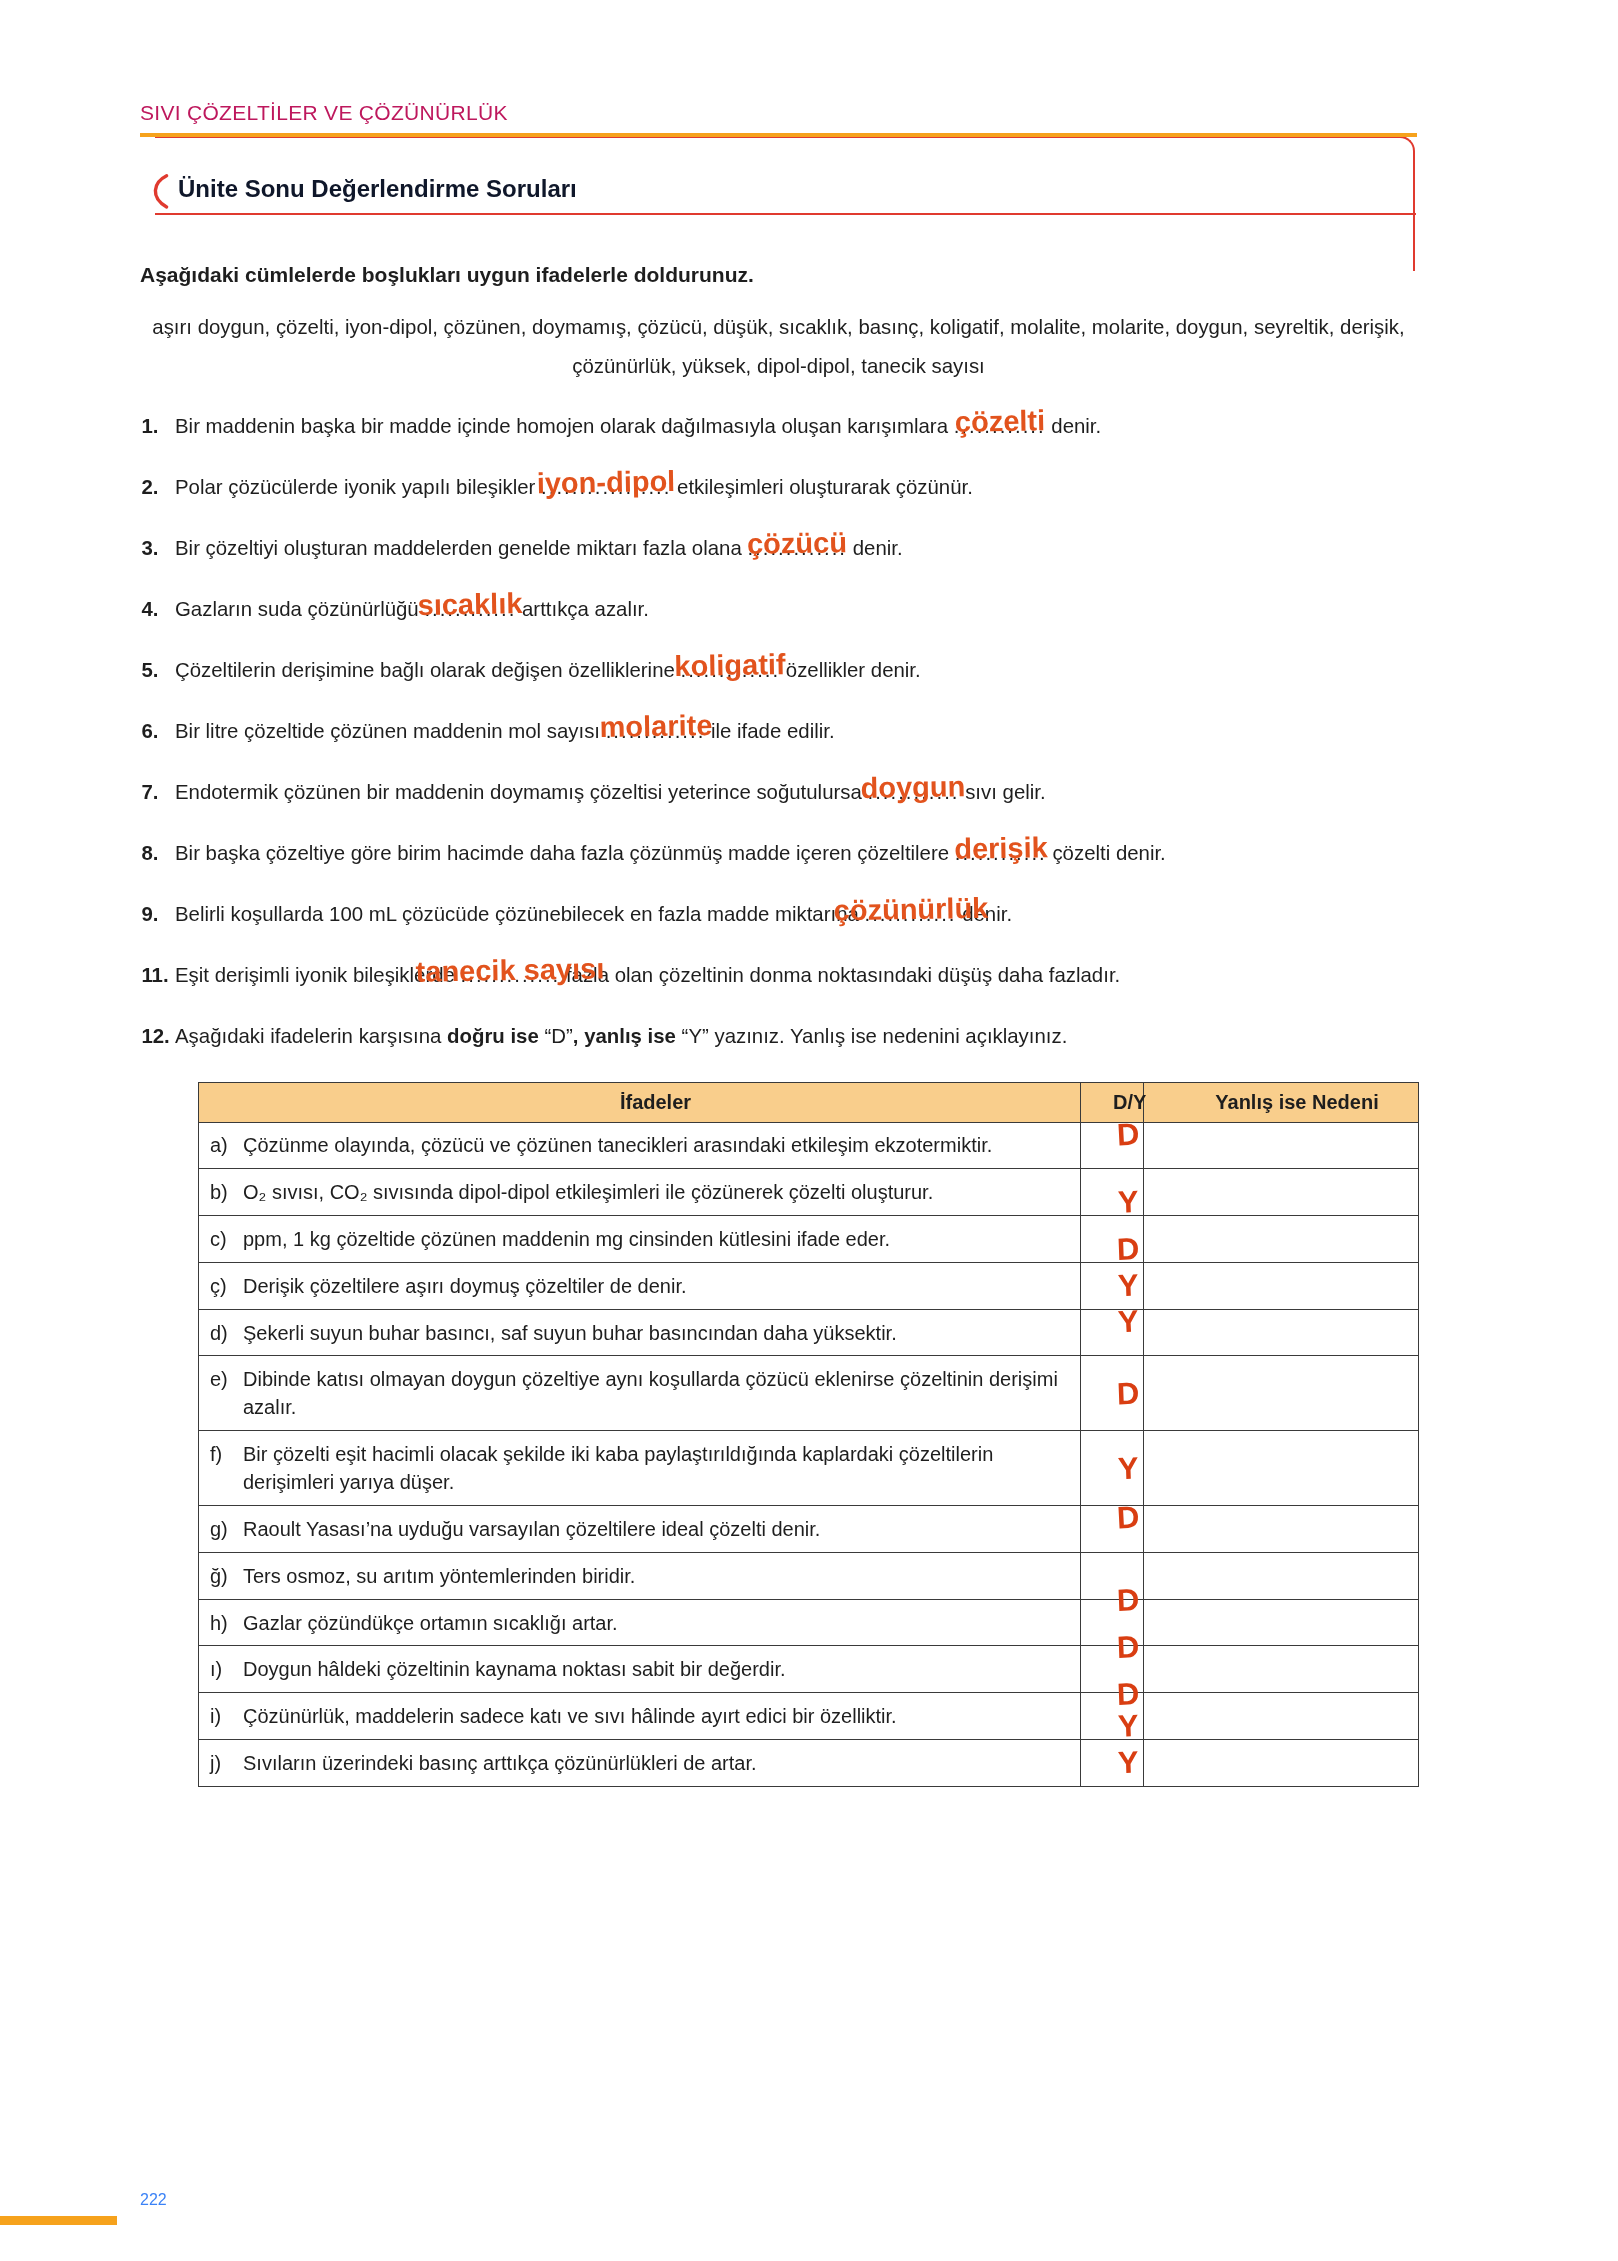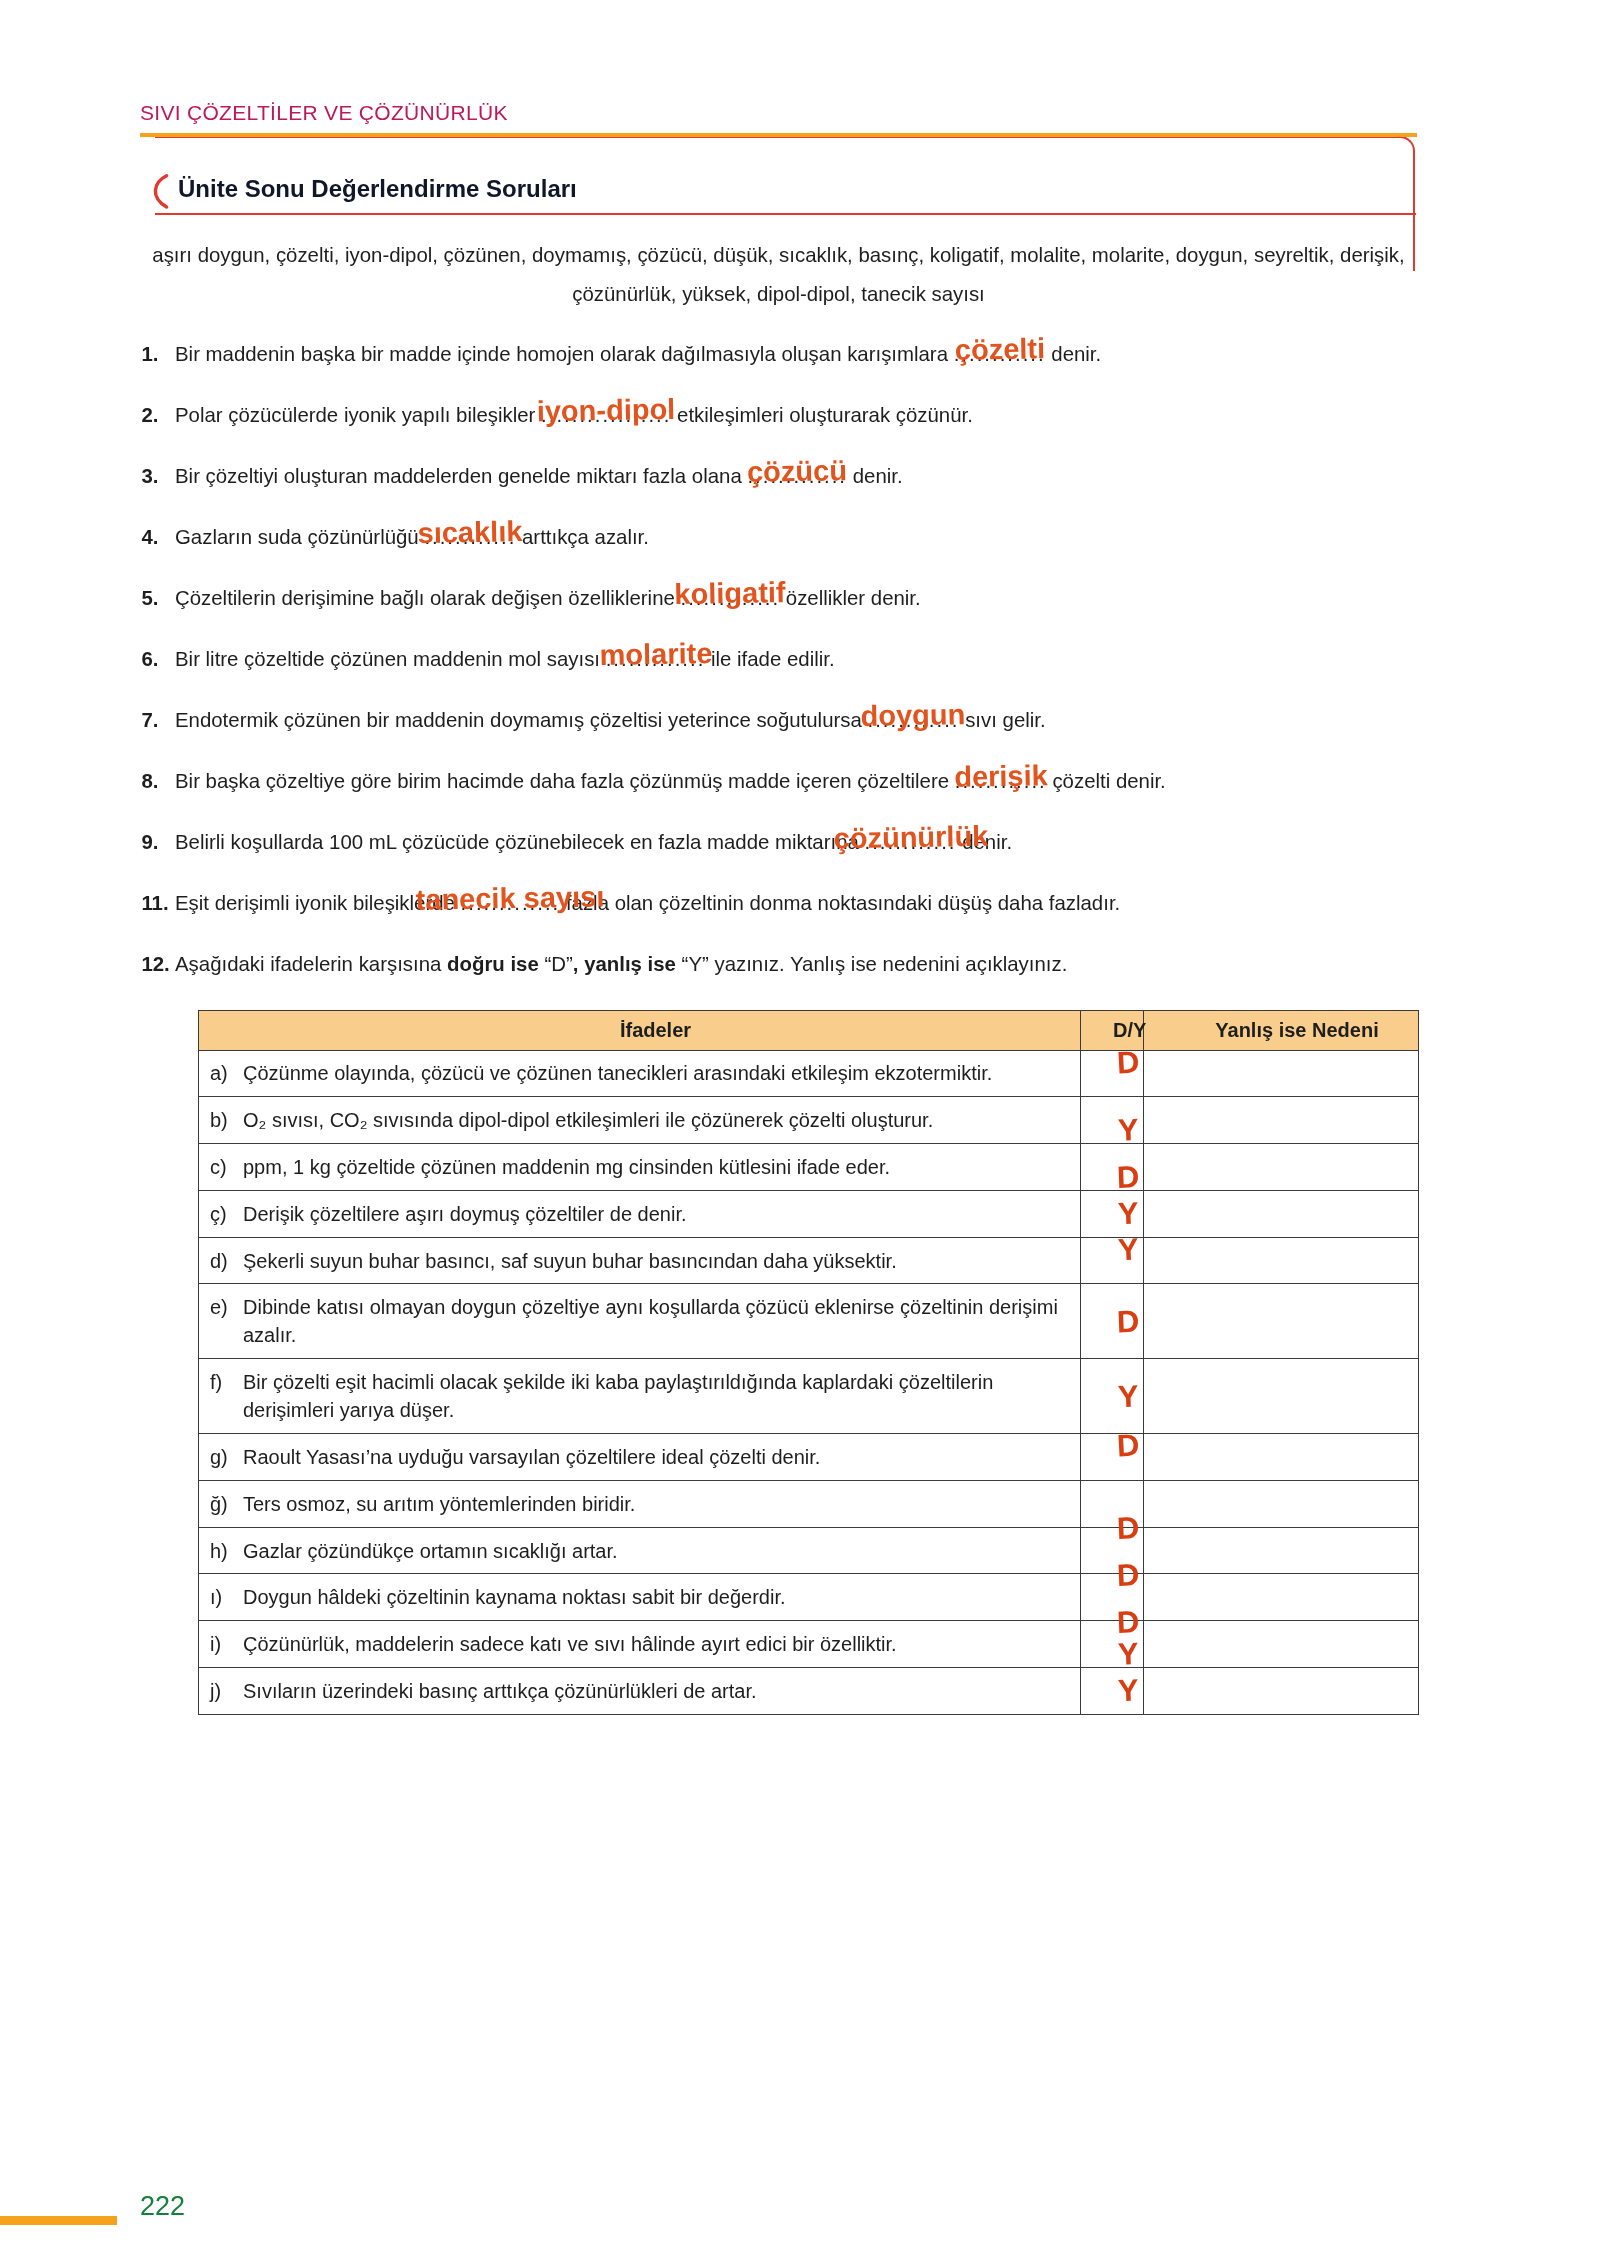--- a/index.html
+++ b/index.html
@@ -59,21 +59,21 @@
   td.c-note { }
   .dy {
     display:inline-block; font-weight:bold; font-size:31px; color:#D93E12;
     transform:rotate(-2deg); line-height:1;
   }
   .ans-high    { transform:translateY(-11px) rotate(-3deg); }
   .ans-low     { transform:translateY(9.5px)  rotate(-2deg); }
   .ans-straddle{ transform:translateY(24.5px)  rotate(-2deg); }
 
   .footer-bar { position:absolute; left:0; top:2216px; width:117px; height:8.9px; background:#F6A21C; }
-  .page-number { position:absolute; left:140px; top:2191px; font-size:27px; color:#15803d; }
+  .page-number { position:absolute; left:140px; top:2191px; font-size:16px; color:#3b82f6; }
 </style>
 </head>
 <body>
 
 <div class="red-frame"></div>
 
 <div class="content">
 
   <div class="running-head">SIVI ÇÖZELTİLER VE ÇÖZÜNÜRLÜK</div>
   <div class="orange-rule"></div>
@@ -81,20 +81,21 @@
   <div class="title-row">
     <span class="hook">
       <svg width="29" height="38" viewBox="0 0 42 56">
           <path d="M30 4 C 10 14, 6 36, 30 50" stroke="#E03A2F" stroke-width="5" fill="none" stroke-linecap="round"></path>
         </svg>
     </span>
     <span class="section-title">Ünite Sonu Değerlendirme Soruları</span>
   </div>
   <div class="title-underline"></div>
 
+  <div class="instruction">Aşağıdaki cümlelerde boşlukları uygun ifadelerle doldurunuz.</div>
 
   <div class="wordbank">aşırı doygun, çözelti, iyon-dipol, çözünen, doymamış, çözücü, düşük, sıcaklık, basınç, koligatif, molalite, molarite, doygun, seyreltik, derişik, çözünürlük, yüksek, dipol-dipol, tanecik sayısı</div>
 
   <div class="questions">
 
     <div class="q">
       <span class="qnum">1.</span>
       <span class="qtext">
         <span>Bir maddenin başka bir madde içinde homojen olarak dağılmasıyla oluşan karışımlara</span>
         <span class="blank"><span class="dots">............</span><span class="answer">çözelti</span></span>

